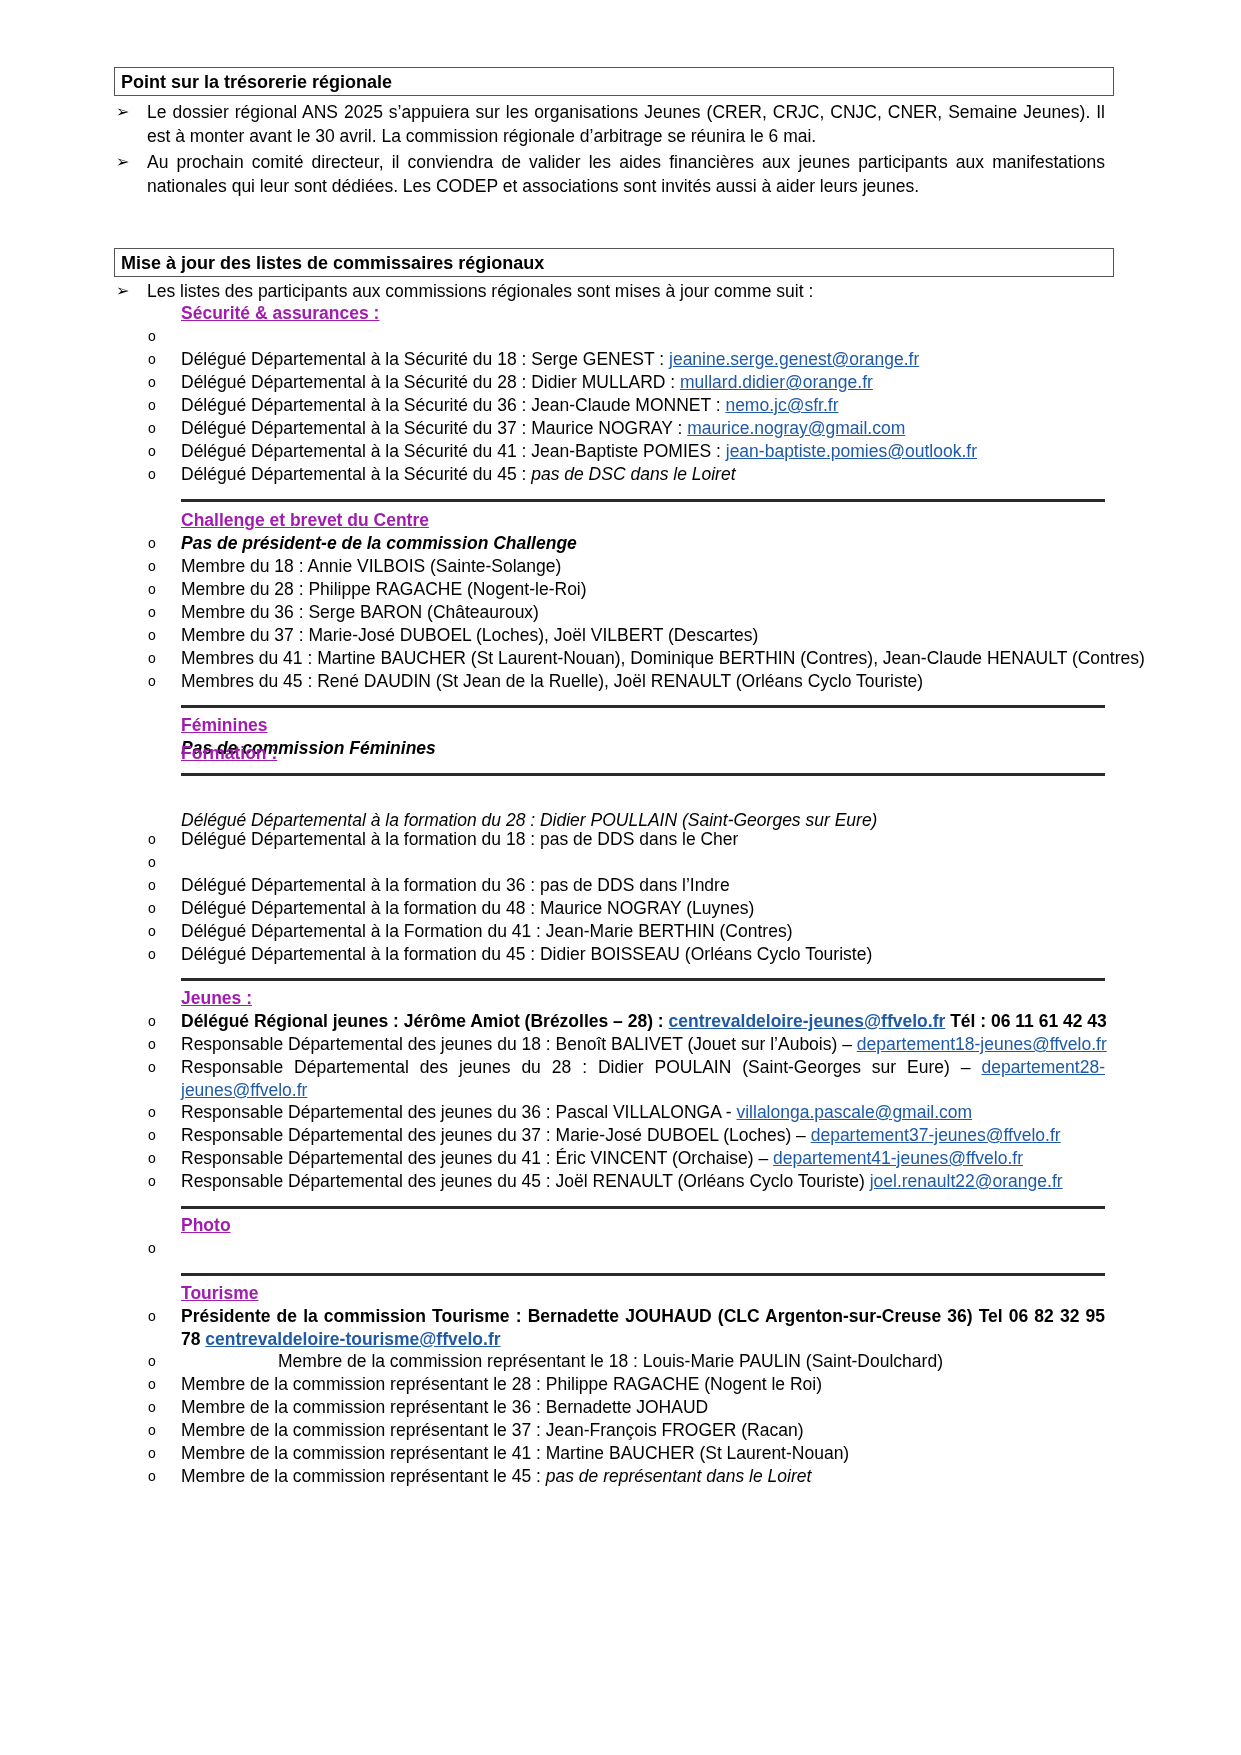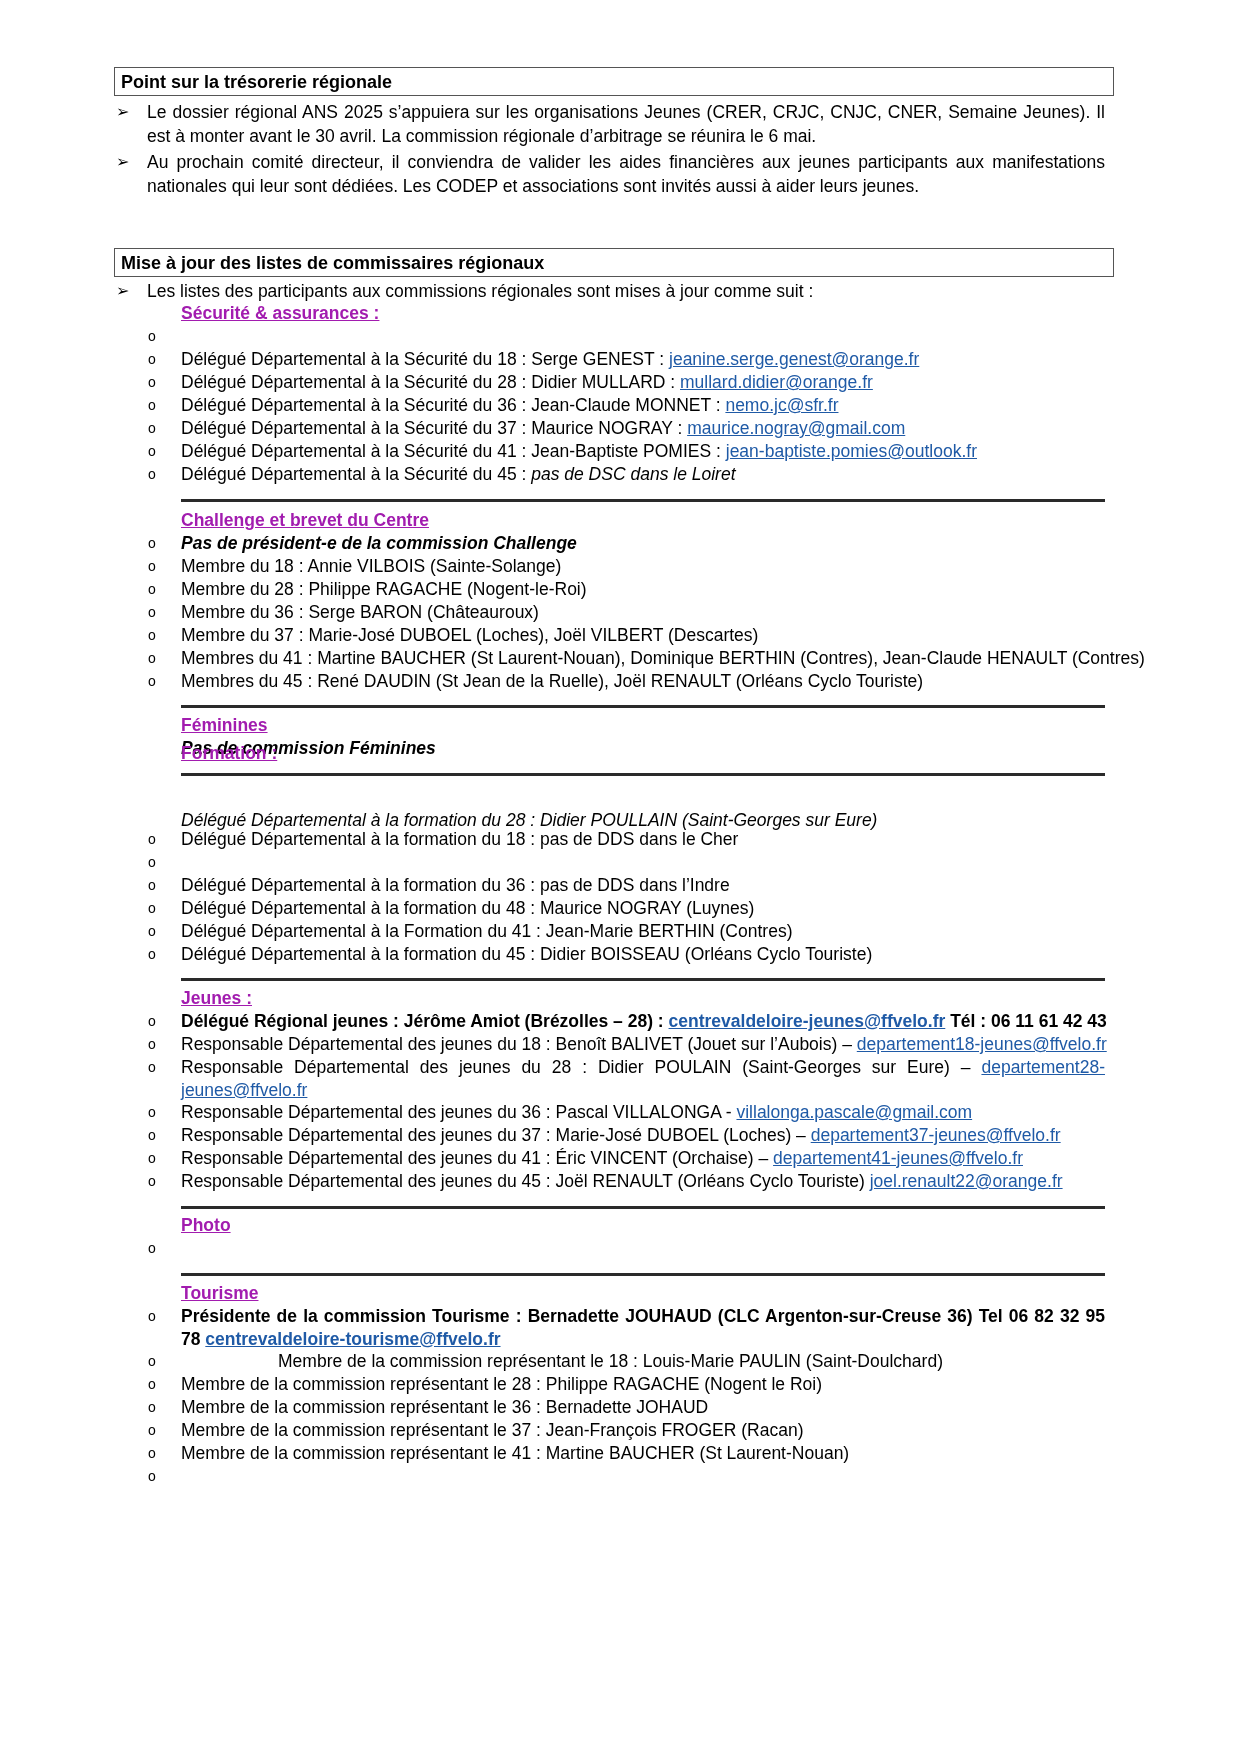--- a/index.html
+++ b/index.html
@@ -130,13 +130,16 @@
       <span class="bul" style="top: 1373px;">o</span>
       <div class="line" style="top: 1373px;">Membre de la commission représentant le 28 : Philippe RAGACHE (Nogent le Roi)</div>
       <span class="bul" style="top: 1396px;">o</span>
       <div class="line" style="top: 1396px;">Membre de la commission représentant le 36 : Bernadette JOHAUD</div>
       <span class="bul" style="top: 1419px;">o</span>
       <div class="line" style="top: 1419px;">Membre de la commission représentant le 37 : Jean-François FROGER (Racan)</div>
       <span class="bul" style="top: 1442px;">o</span>
       <div class="line" style="top: 1442px;">Membre de la commission représentant le 41 : Martine BAUCHER (St Laurent-Nouan)</div>
     </div>
   <span class="bul" style="top:1465px">o</span>
+  <div class="line" style="top:1465px">
+    <span>Membre de la commission représentant le 45 : </span><span class="i">pas de représentant dans le Loiret</span>
+  </div>
 </div>
 
 </body></html>

